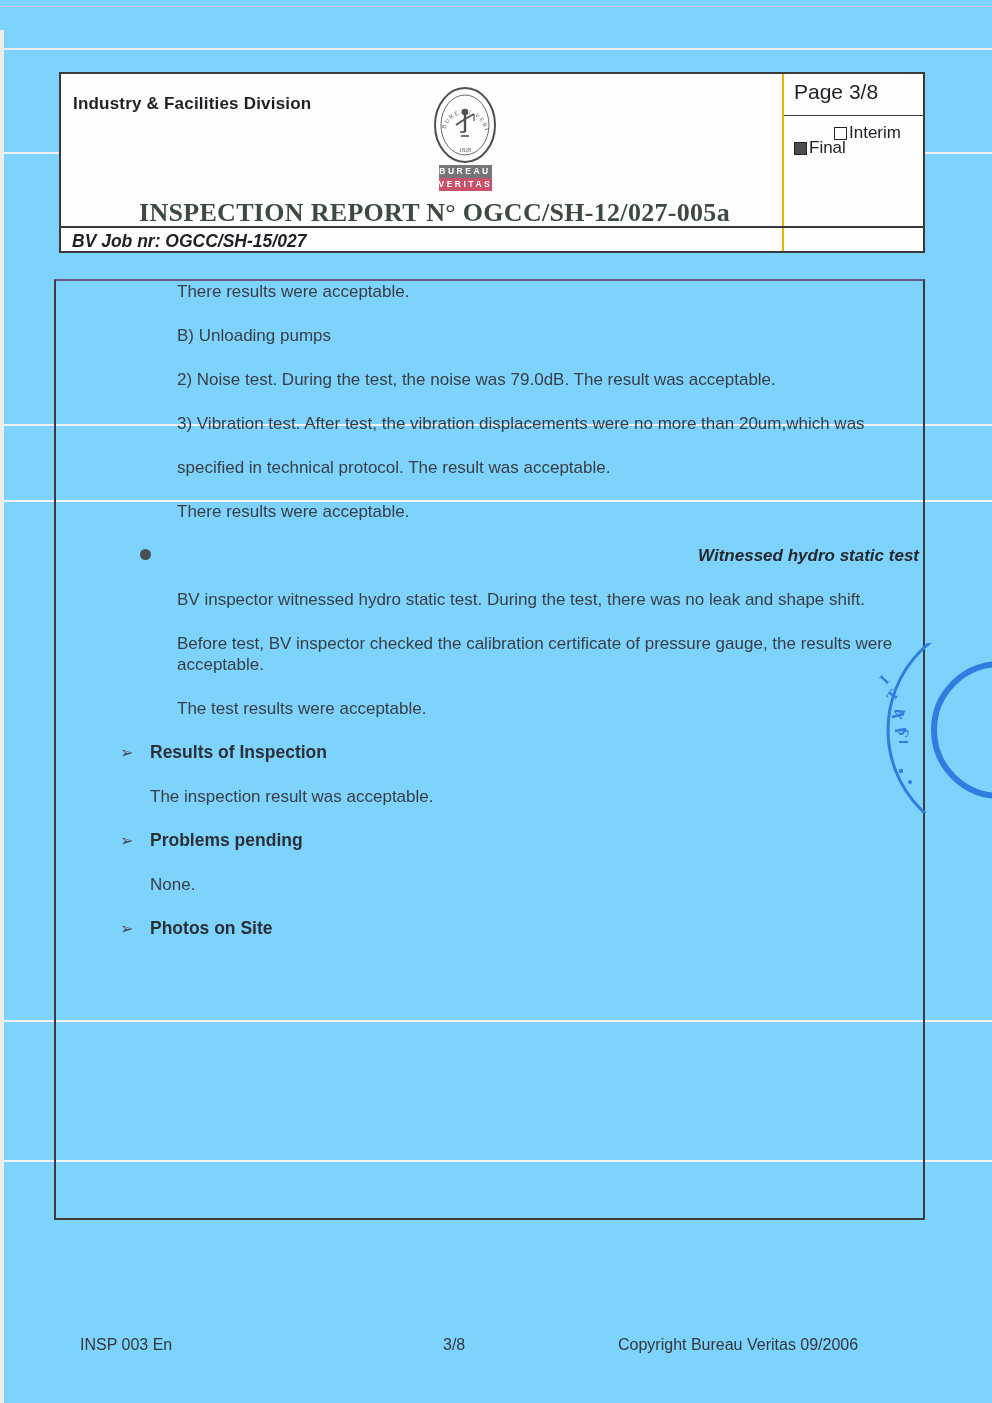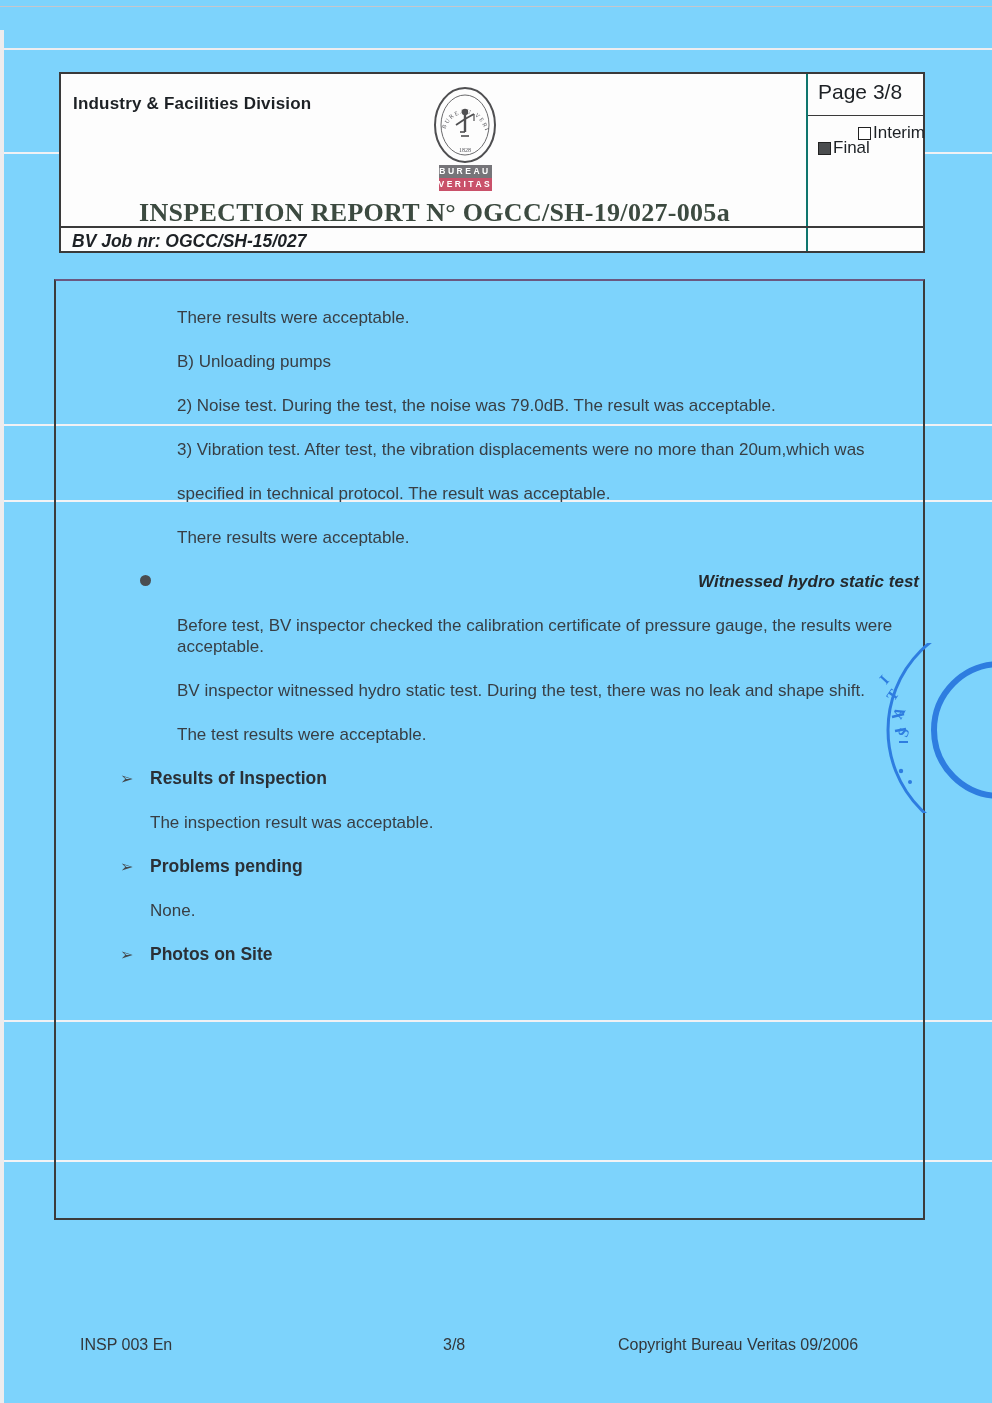--- a/index.html
+++ b/index.html
@@ -24,22 +24,22 @@
   #logo-emblem{display:block;margin:0 auto;}
   .logo-bar{
     width:53px;margin:0 auto;height:13px;line-height:13px;
     color:#ffffff;font-size:8.5px;font-weight:bold;letter-spacing:2.5px;
     text-align:center;font-family:"Liberation Sans",sans-serif;
   }
   #logo-bar-bureau{background:#767579;}
   #logo-bar-veritas{background:#c9516a;}
 
   #page-cell{
-    position:absolute;right:0;top:0;width:117px;height:100%;
-    border-left:2px solid #0f766e;box-sizing:border-box;
+    position:absolute;right:0;top:0;width:141px;height:100%;
+    border-left:2px solid #eab308;box-sizing:border-box;
   }
   #page-number{position:absolute;left:10px;top:6px;font-size:21px;color:#1d2125;}
   #page-cell-divider{position:absolute;left:0;top:41px;width:100%;border-top:1.5px solid #3a3a3a;}
   .check-row{position:absolute;left:10px;display:flex;align-items:center;font-size:17px;color:#1d2125;}
   #interim-row{top:49px;padding-left:40px;}
   #final-row{top:64px;}
   .checkbox{width:13px;height:13px;border:1.6px solid #222;box-sizing:border-box;margin-right:2px;background:#fff;}
   .checkbox.checked{background:#4b4d4f;border-color:#222;}
 
   #report-title{
@@ -53,21 +53,21 @@
   }
   #bvjob-text{
     position:absolute;left:11px;top:3px;
     font-size:17.5px;font-weight:bold;font-style:italic;color:#1d2125;
   }
 
   
   #content-box{
     position:absolute;left:54px;top:279px;width:871px;height:941px;
     border:2px solid #3b3b3b;border-top:2px solid #6b5880;
-    box-sizing:border-box;background:transparent;padding-top:26px;
+    box-sizing:border-box;background:transparent;
   }
   .para{
     margin:0 0 23px 121px;width:742px;
     font-size:17px;line-height:21px;color:#383e44;
   }
   .para-bullet{position:relative;font-weight:bold;font-style:italic;color:#24282c;text-align:right;}
   .para-bullet .bullet-dot{
     position:absolute;left:-37px;top:4px;width:11px;height:11px;border-radius:50%;
     background:#4a4d50;font-style:normal;
   }
@@ -132,38 +132,38 @@
       <div class="check-row" id="interim-row">
         <span class="checkbox"></span>
         <span>Interim</span>
       </div>
       <div class="check-row" id="final-row">
         <span class="checkbox checked"></span>
         <span>Final</span>
       </div>
     </div>
 
-    <div id="report-title">INSPECTION REPORT N° OGCC/SH-19/027-005a</div>
+    <div id="report-title">INSPECTION REPORT N° OGCC/SH-12/027-005a</div>
     <div id="title-divider"></div>
     <div id="bvjob-row">
       <div id="bvjob-text">BV Job nr: OGCC/SH-15/027</div>
     </div>
   </div>
 
   <div id="content-box">
     <div id="report-body">
         <div class="para">There results were acceptable.</div>
         <div class="para">B) Unloading pumps</div>
         <div class="para">2) Noise test. During the test, the noise was 79.0dB. The result was acceptable.</div>
         <div class="para">3) Vibration test. After test, the vibration displacements were no more than 20um,which was</div>
         <div class="para">specified in  technical protocol. The result was acceptable.</div>
         <div class="para">There results were acceptable.</div>
         <div class="para para-bullet"><span class="bullet-dot"></span><span>Witnessed hydro static test</span></div>
+        <div class="para">BV inspector witnessed hydro static test. During the test, there was no leak and shape shift.</div>
         <div class="para">Before test, BV inspector checked the calibration certificate of pressure gauge,  the results were acceptable.</div>
-        <div class="para">BV inspector witnessed hydro static test. During the test, there was no leak and shape shift.</div>
         <div class="para">The test results were acceptable.</div>
         <div class="para para-heading"><span class="arrow">➢</span><span>Results of Inspection</span></div>
         <div class="para para-sub">The inspection result was acceptable.</div>
         <div class="para para-heading"><span class="arrow">➢</span><span>Problems pending</span></div>
         <div class="para para-sub">None.</div>
         <div class="para para-heading"><span class="arrow">➢</span><span>Photos on Site</span></div>
       </div>
   </div>
 
   <svg id="stamp" width="140" height="170" viewBox="0 0 140 170">

